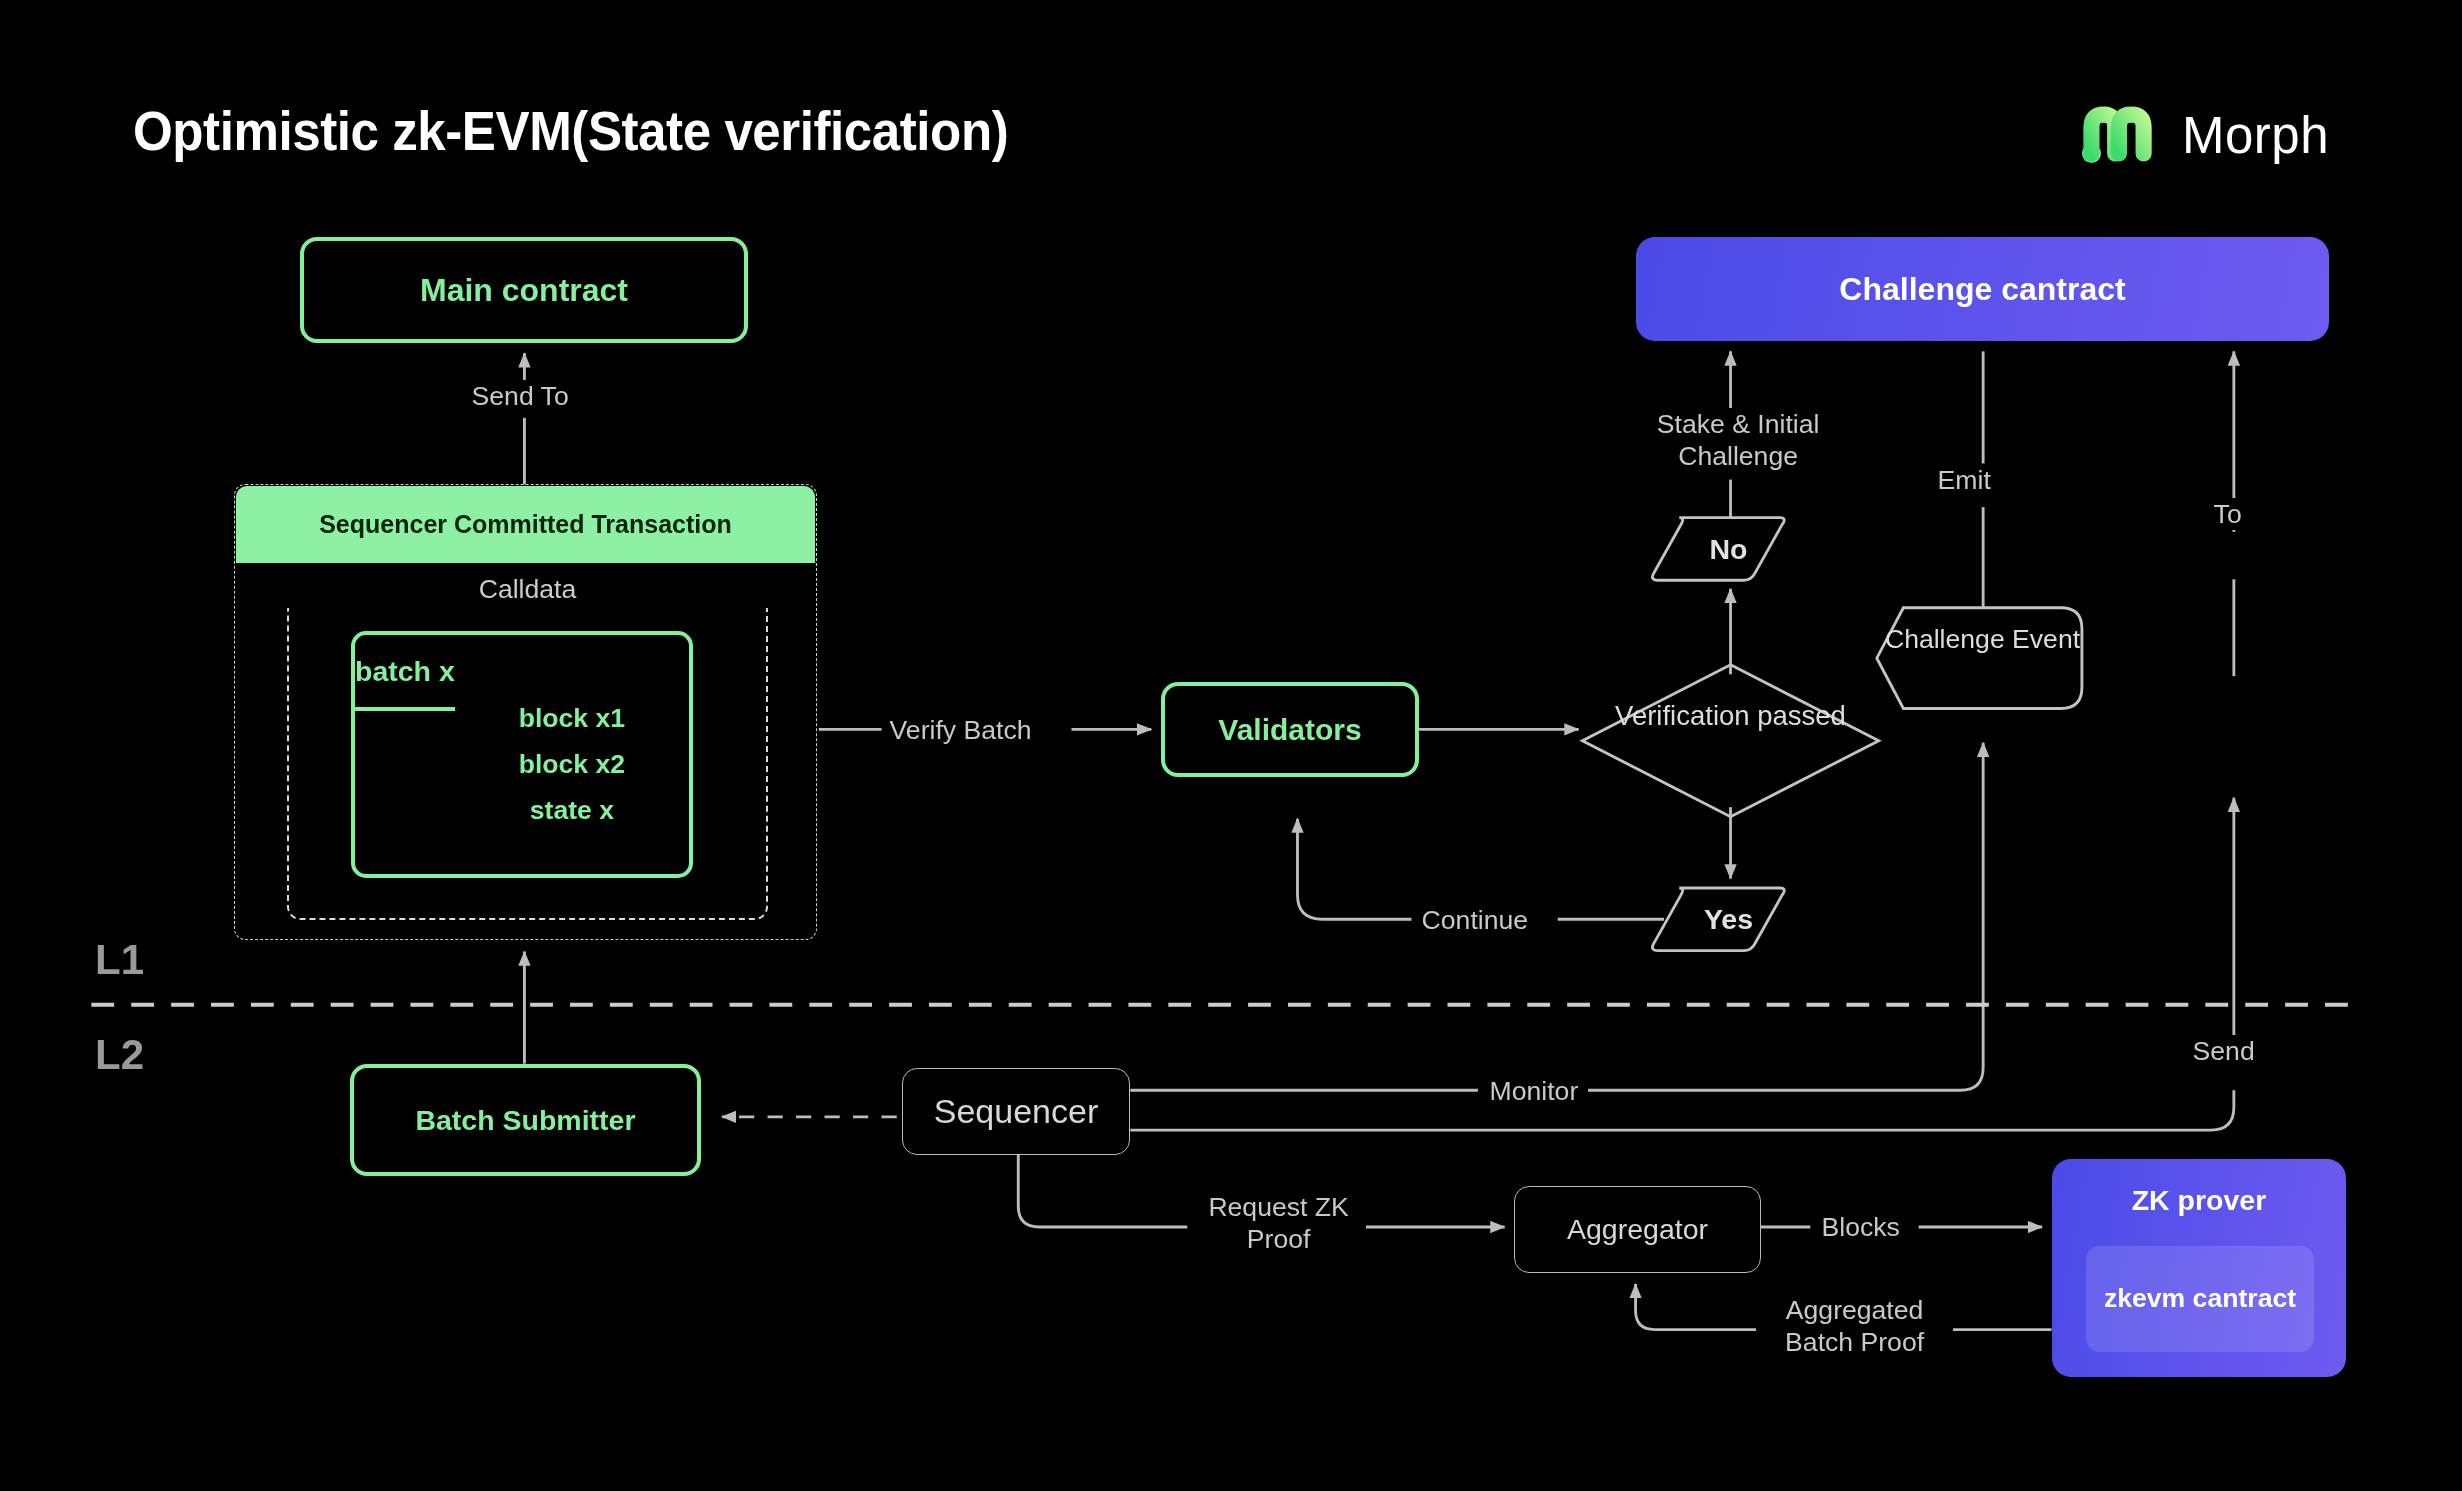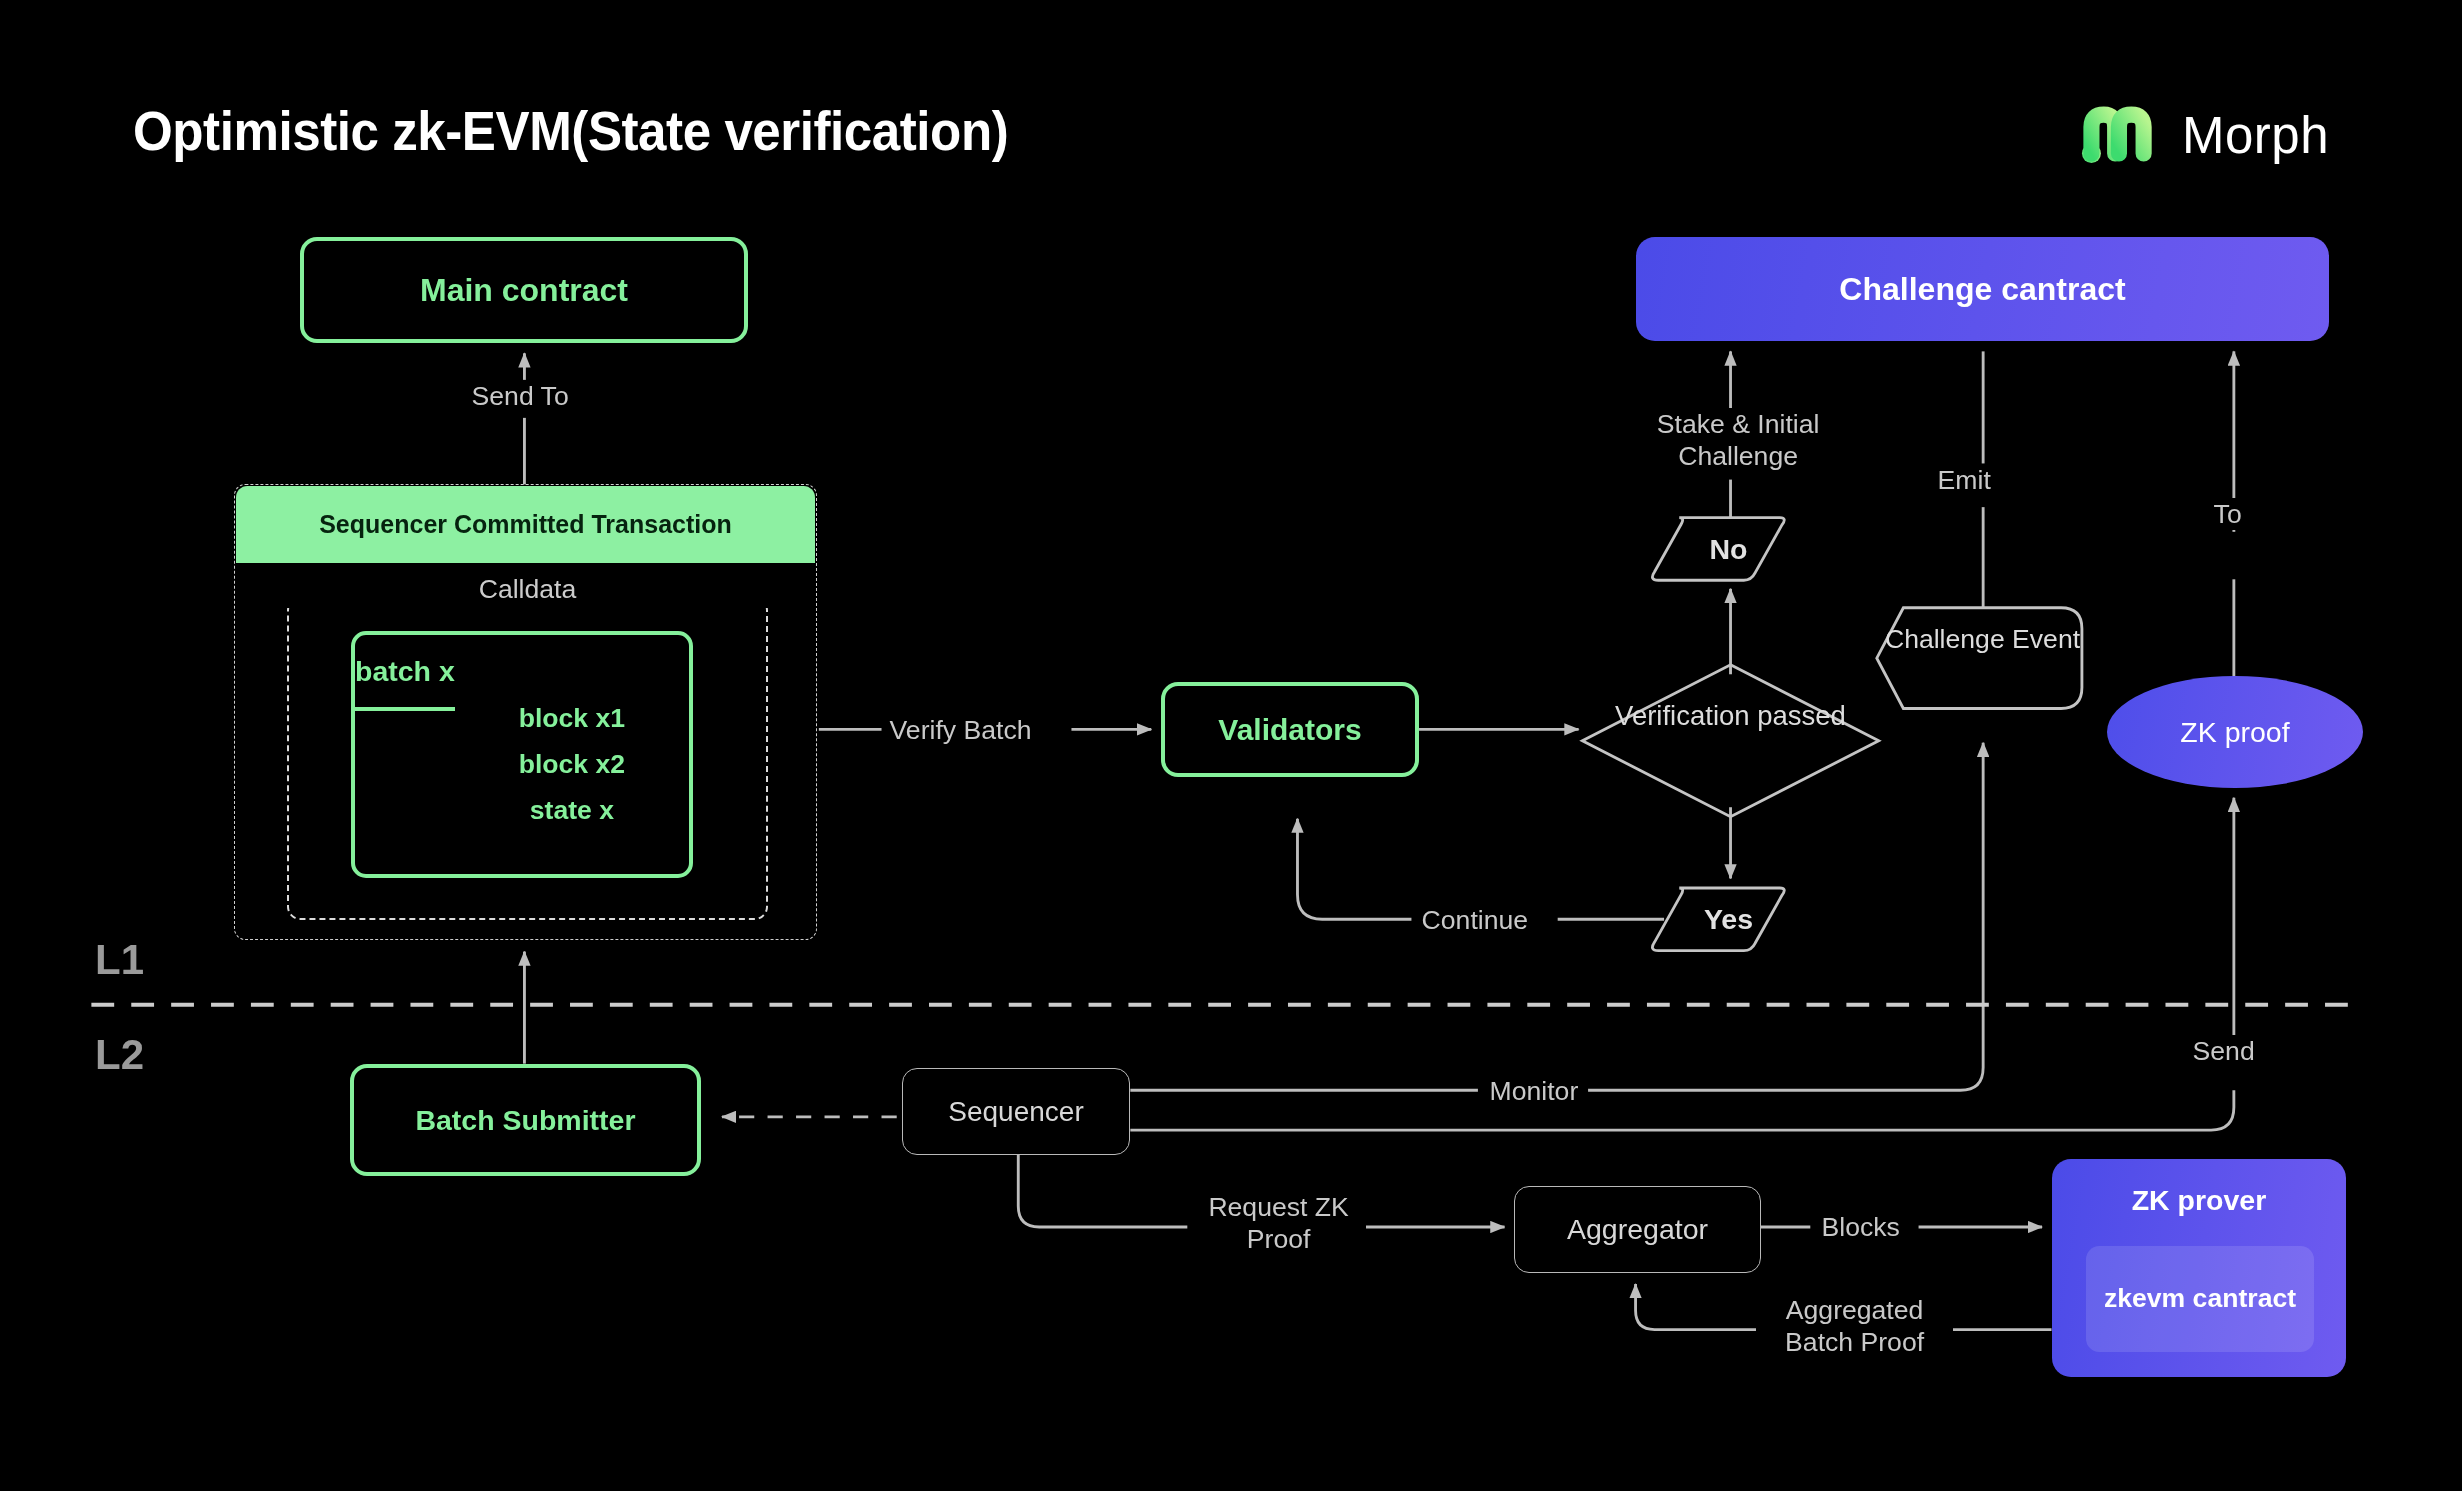--- a/index.html
+++ b/index.html
@@ -151,21 +151,21 @@
     left: 1161px; top: 682px; width: 258px; height: 95px;
     font-size: 30px;
   }
   #batch-submitter {
     left: 350px; top: 1064px; width: 351px; height: 112px;
     font-size: 28.5px;
     line-height: 1.2;
   }
   #sequencer {
     left: 902px; top: 1068px; width: 228px; height: 87px;
-    font-size: 28px;
+    font-size: 34px;
   }
   #aggregator {
     left: 1514px; top: 1186px; width: 247px; height: 87px;
     font-size: 28.5px;
   }
 
   #challenge-contract {
     left: 1636px; top: 237px; width: 693px; height: 104px;
     font-size: 32px;
   }
@@ -358,21 +358,20 @@
 
   <div class="node node-green-outline" id="validators">Validators</div>
 
   <div id="verification-text">Verification passed</div>
   <div class="para" id="no-shape">No</div>
   <div class="para" id="yes-shape">Yes</div>
   <div id="challenge-event-text">Challenge Event</div>
 
   <div class="node node-purple" id="challenge-contract">Challenge cantract</div>
 
-  <div id="zk-proof">ZK proof</div>
 
   <div class="node node-green-outline" id="batch-submitter">Batch Submitter</div>
 
   <div class="node node-gray-outline" id="sequencer">Sequencer</div>
 
   <div class="node node-purple" id="zk-prover">
     <span>ZK prover</span>
   </div>
 
   <div class="node node-gray-outline" id="aggregator">Aggregator</div>

